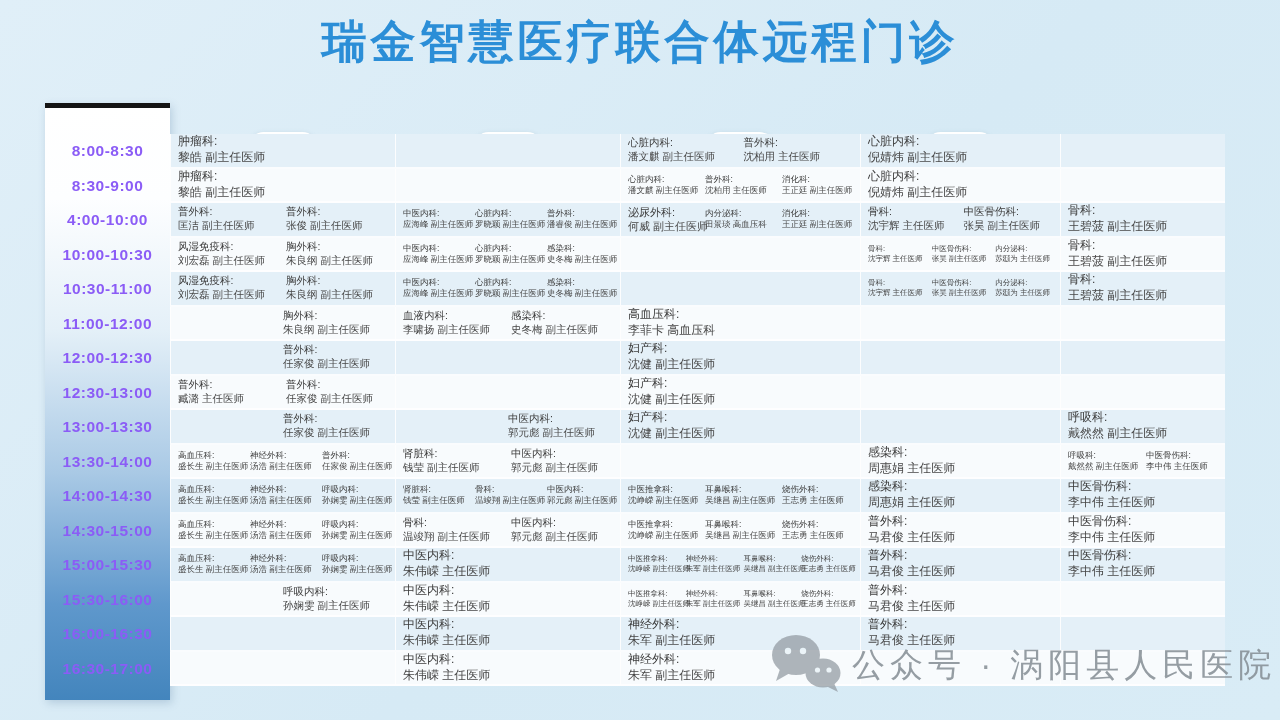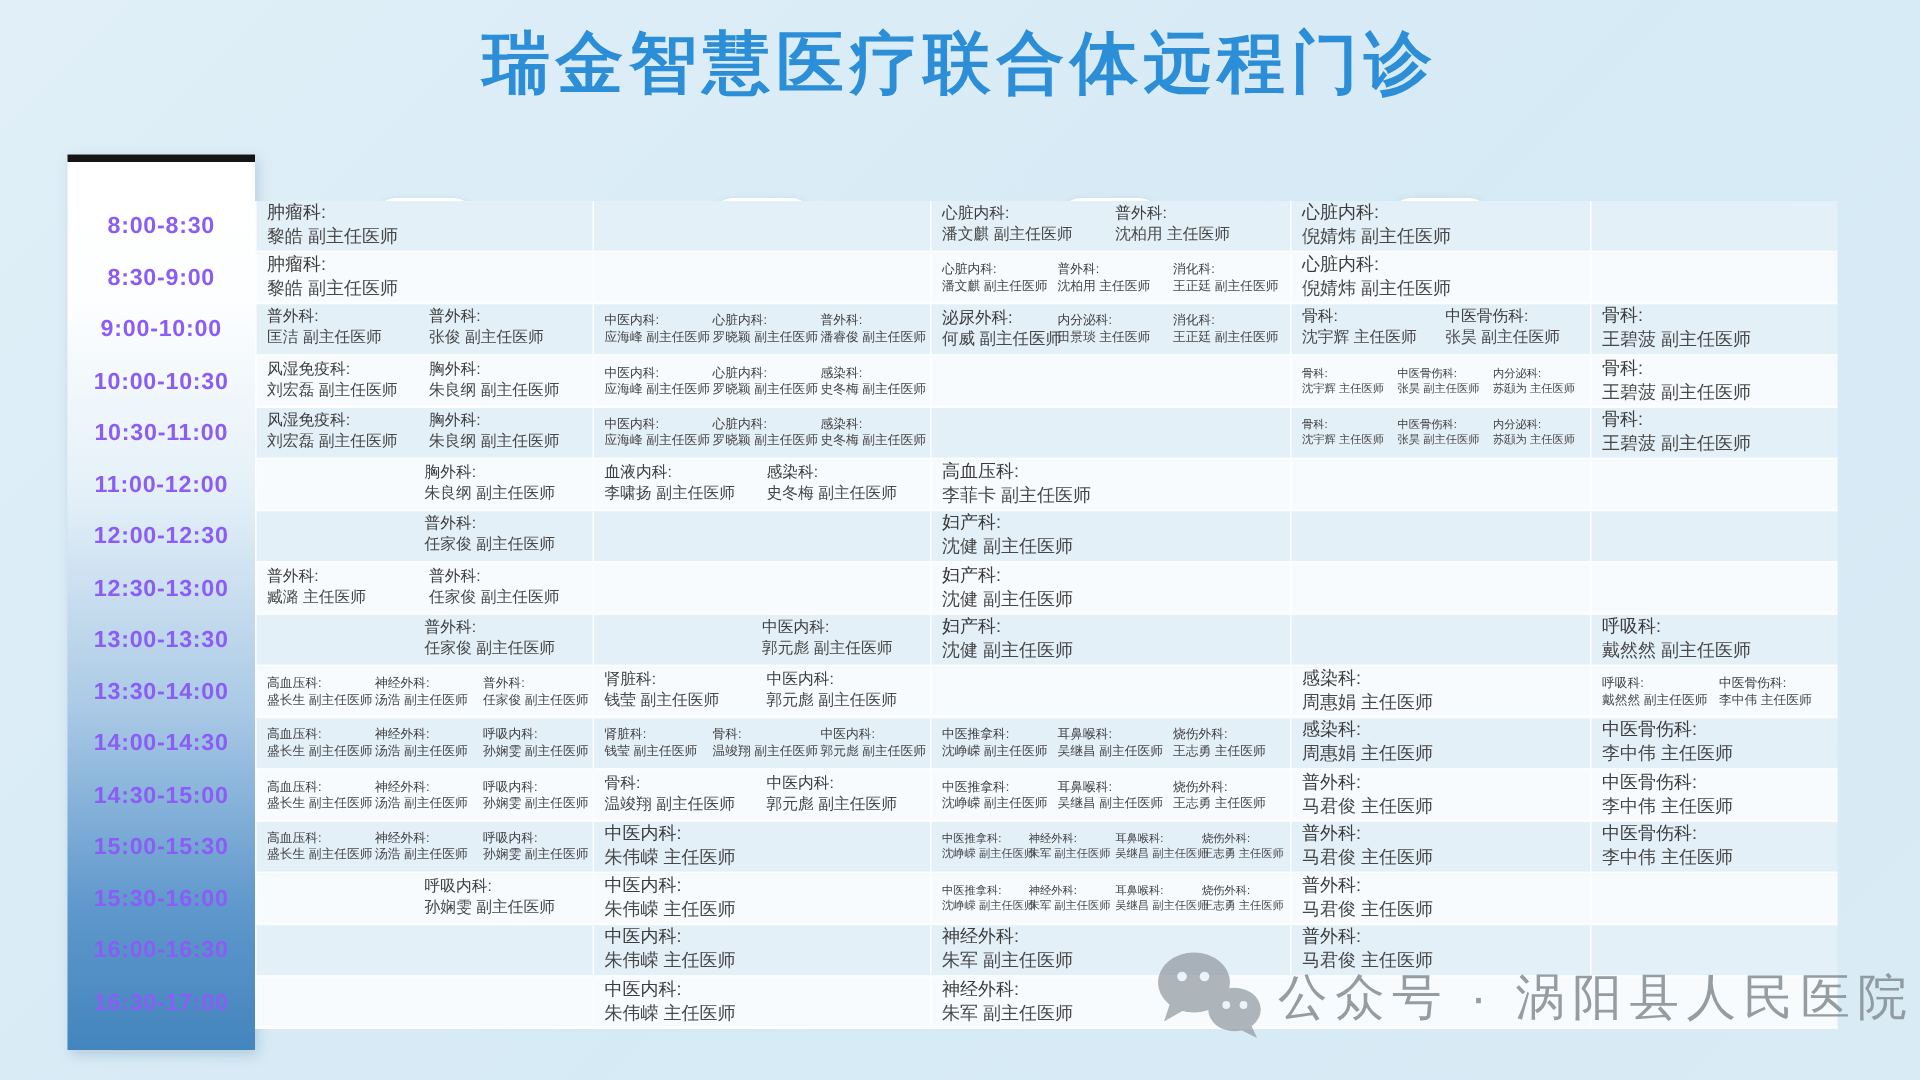--- a/index.html
+++ b/index.html
@@ -141,21 +141,21 @@
           <div class="doc">王正廷 副主任医师</div>
         </div>
       </div>
       <div class="day-cell stripe-b">
         <div class="entry" style="font-size: 12px;">
           <div class="dept">心脏内科:</div>
           <div class="doc">倪婧炜 副主任医师</div>
         </div>
       </div>
       <div class="day-cell stripe-b"></div>
-      <div class="time-cell">9:00-10:00</div>
+      <div class="time-cell">4:00-10:00</div>
       <div class="day-cell stripe-a">
         <div class="entry" style="font-size: 10.5px;">
           <div class="dept">普外科:</div>
           <div class="doc">匡洁 副主任医师</div>
         </div>
         <div class="entry" style="font-size: 10.5px;">
           <div class="dept">普外科:</div>
           <div class="doc">张俊 副主任医师</div>
         </div>
       </div>
@@ -173,21 +173,21 @@
           <div class="doc">潘睿俊 副主任医师</div>
         </div>
       </div>
       <div class="day-cell stripe-a">
         <div class="entry" style="font-size: 11px;">
           <div class="dept">泌尿外科:</div>
           <div class="doc">何威 副主任医师</div>
         </div>
         <div class="entry" style="font-size: 8.5px;">
           <div class="dept">内分泌科:</div>
-          <div class="doc">田景琰 主任医师</div>
+          <div class="doc">田景琰 高血压科</div>
         </div>
         <div class="entry" style="font-size: 8.5px;">
           <div class="dept">消化科:</div>
           <div class="doc">王正廷 副主任医师</div>
         </div>
       </div>
       <div class="day-cell stripe-a">
         <div class="entry" style="font-size: 10.5px;">
           <div class="dept">骨科:</div>
           <div class="doc">沈宇辉 主任医师</div>
@@ -309,21 +309,21 @@
           <div class="doc">李啸扬 副主任医师</div>
         </div>
         <div class="entry" style="font-size: 10.5px;">
           <div class="dept">感染科:</div>
           <div class="doc">史冬梅 副主任医师</div>
         </div>
       </div>
       <div class="day-cell stripe-b">
         <div class="entry" style="font-size: 12px;">
           <div class="dept">高血压科:</div>
-          <div class="doc">李菲卡 副主任医师</div>
+          <div class="doc">李菲卡 高血压科</div>
         </div>
       </div>
       <div class="day-cell stripe-b"></div>
       <div class="day-cell stripe-b"></div>
       <div class="time-cell">12:00-12:30</div>
       <div class="day-cell stripe-a">
         <div class="spacer"></div>
         <div class="entry" style="font-size: 10.5px;">
           <div class="dept">普外科:</div>
           <div class="doc">任家俊 副主任医师</div>

